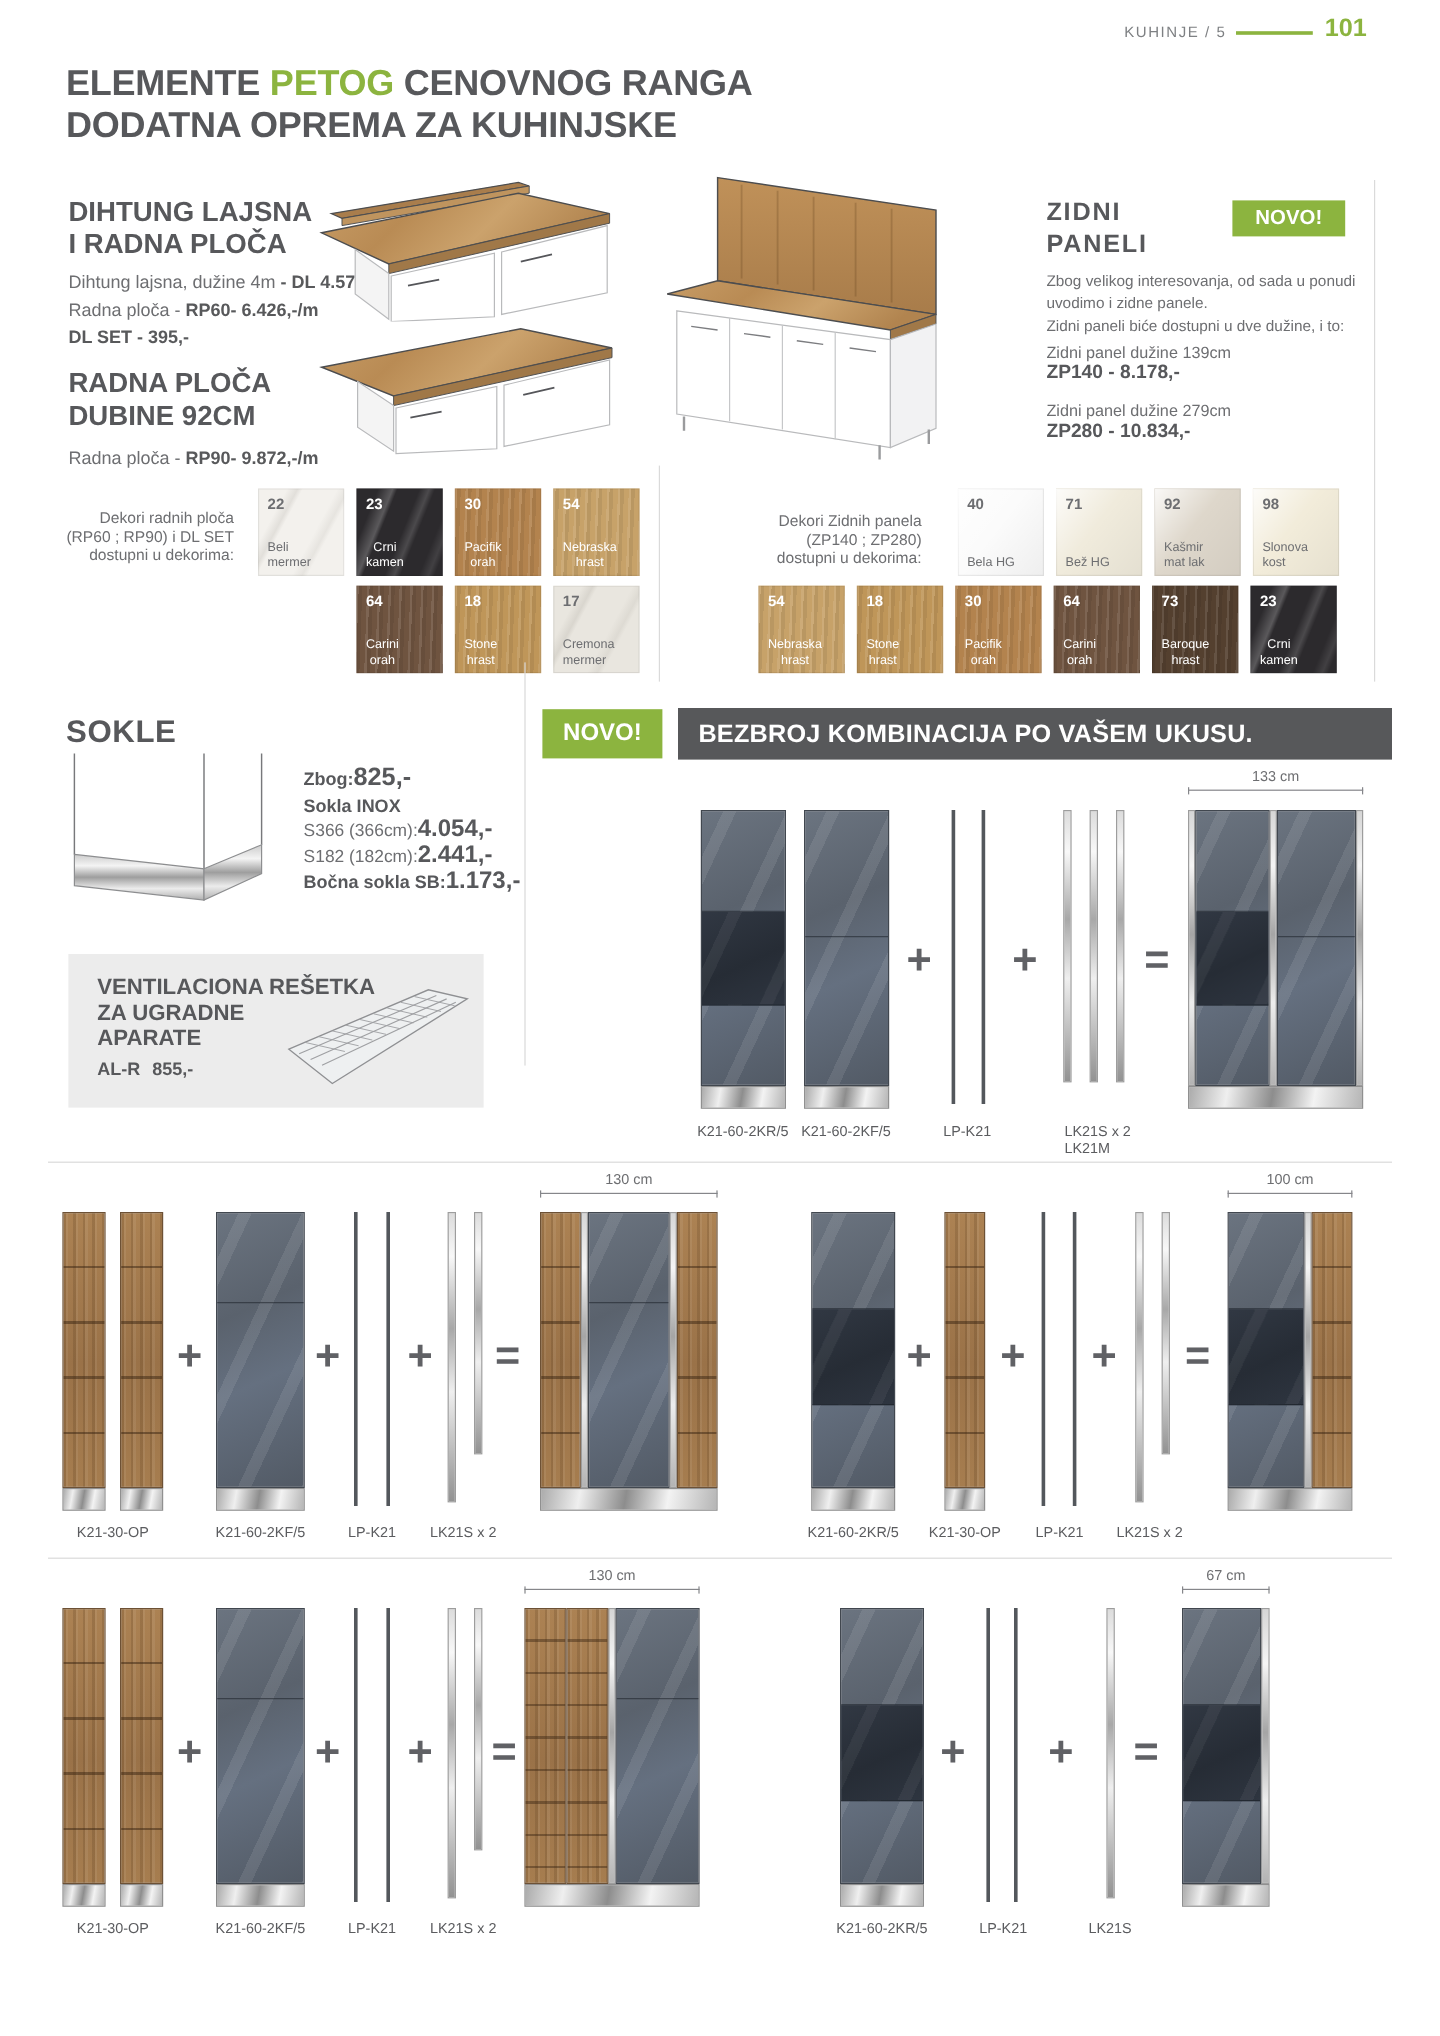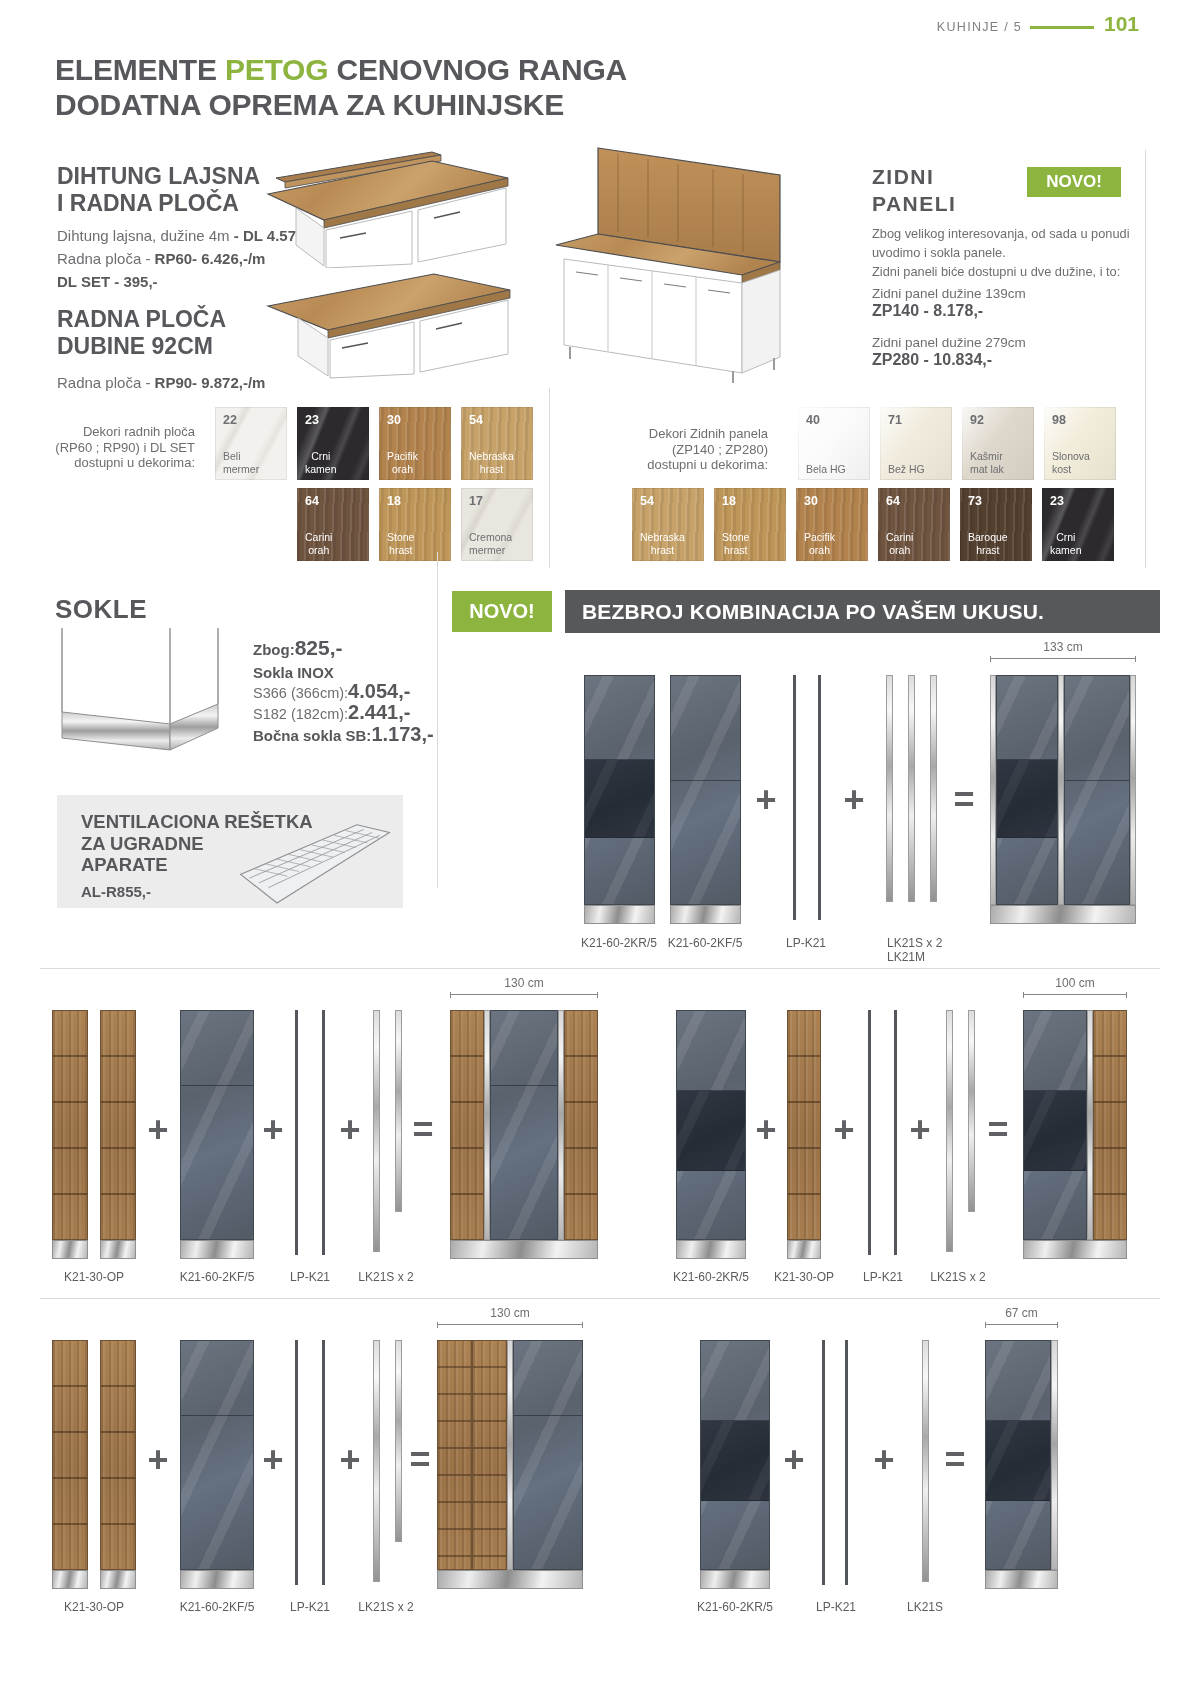--- a/index.html
+++ b/index.html
@@ -42,21 +42,21 @@
 .divider { background:#dadada; }
 
 
 .sokle-line { display:flex; align-items:baseline; color:#6d6e71; white-space:nowrap; }
 .sl-b { font-weight:bold; color:#57585B; font-size:15px; }
 .sl-n { font-size:14.5px; }
 .sl-p { font-weight:bold; color:#57585B; font-size:20px; }
 .sl-p.big { font-size:21px; }
 .ventbox { background:#ececec; }
 .vent-h { font-size:18.5px; font-weight:bold; color:#57585B; line-height:21.5px; white-space:pre-line; }
-.alr { font-size:15px; font-weight:bold; color:#57585B; display:flex; }
+.alr { font-size:15px; font-weight:bold; color:#57585B; display:flex; gap:10px; }
 
 
 .combobar { background:#57585A; color:#fff; font-weight:bold; font-size:21px; display:flex; align-items:center; padding-left:17px; letter-spacing:0.2px; white-space:nowrap; }
 .cab { position:absolute; }
 .cab .body { position:absolute; left:0; right:0; top:0; bottom:19px; }
 .plinth { position:absolute; left:0; right:0; bottom:0; height:19px;
   background:linear-gradient(100deg,#ababab 0%,#efefef 22%,#8d8d8d 48%,#f3f3f3 72%,#b5b5b5 100%); border:1px solid #909090; }
 .gbody { display:flex; flex-direction:column;
   background:repeating-linear-gradient(115deg, rgba(255,255,255,0) 0 16px, rgba(255,255,255,0.09) 16px 26px, rgba(255,255,255,0) 26px 48px),
              linear-gradient(155deg,#6b7480 0%,#5a626d 35%,#657080 60%,#525a65 100%);
@@ -210,21 +210,21 @@
     <path d="M 48,130 l 22,3 M 92,136 l 22,3 M 136,142 l 22,3 M 180,148 l 22,3" stroke="#7c7d80" stroke-width="1.2" fill="none"></path>
     <polygon points="214,141 252,128 252,215 214,231" fill="#f2f2f3" stroke="#b9babc" stroke-width="1"></polygon>
     <path d="M 42,205 v 12 M 205,229 v 12 M 246,216 v 12" stroke="#9a9b9d" stroke-width="2" fill="none"></path>
   </svg>
 
   <div class="abs sechead" style="left:872px; top:163px; font-size:21px; line-height:27px; letter-spacing:1.5px">ZIDNI
 PANELI</div>
   <div class="abs novo" style="left:1027px; top:167px; width:94px; height:30px; font-size:17px">NOVO!</div>
 
   <div class="abs zp-para" style="left:872px; top:224px">Zbog velikog interesovanja, od sada u ponudi
-uvodimo i sokla panele.
+uvodimo i zidne panele.
 Zidni paneli biće dostupni u dve dužine, i to:</div>
 
   <div class="abs zp-label" style="left:872px; top:286px">Zidni panel dužine 139cm</div>
   <div class="abs zp-price" style="left:872px; top:302px">ZP140 - 8.178,-</div>
   <div class="abs zp-label" style="left:872px; top:335px">Zidni panel dužine 279cm</div>
   <div class="abs zp-price" style="left:872px; top:351px">ZP280 - 10.834,-</div>
 
   <div class="abs decor-label" style="left:598px; top:426px; width:170px">Dekori Zidnih panela
 (ZP140 ; ZP280)
 dostupni u dekorima:</div>
@@ -308,21 +308,21 @@
     </div>
   <div class="abs sokle-line" style="left:253px; top:701px">
       <span class="sl-n">S182 (182cm): </span>
       <span class="sl-p">2.441,-</span>
     </div>
   <div class="abs sokle-line" style="left:253px; top:723px">
       <span class="sl-b">Bočna sokla SB: </span>
       <span class="sl-p">1.173,-</span>
     </div>
 
-  <div class="abs ventbox" style="left:57px; top:795px; width:346px; height:113px">
+  <div class="abs ventbox" style="left:57px; top:795px; width:346px; height:128px">
     <div class="abs vent-h" style="left:24px; top:16px">VENTILACIONA REŠETKA
 ZA UGRADNE
 APARATE</div>
     <div class="abs alr" style="left:24px; top:88px">
         <span>AL-R</span>
         <span>855,-</span>
       </div>
     <svg class="abs" style="left:178px; top:22px" width="162" height="88" viewBox="0 0 170 92">
       <polygon points="6,60 128,8 162,16 44,90" fill="#eef0f1" stroke="#8f9093" stroke-width="1.2"></polygon>
       <path d="M 15,64 L 135,13 M 25,69 L 144,16 M 35,74 L 152,19" stroke="#9fa0a3" stroke-width="1" fill="none"></path>

